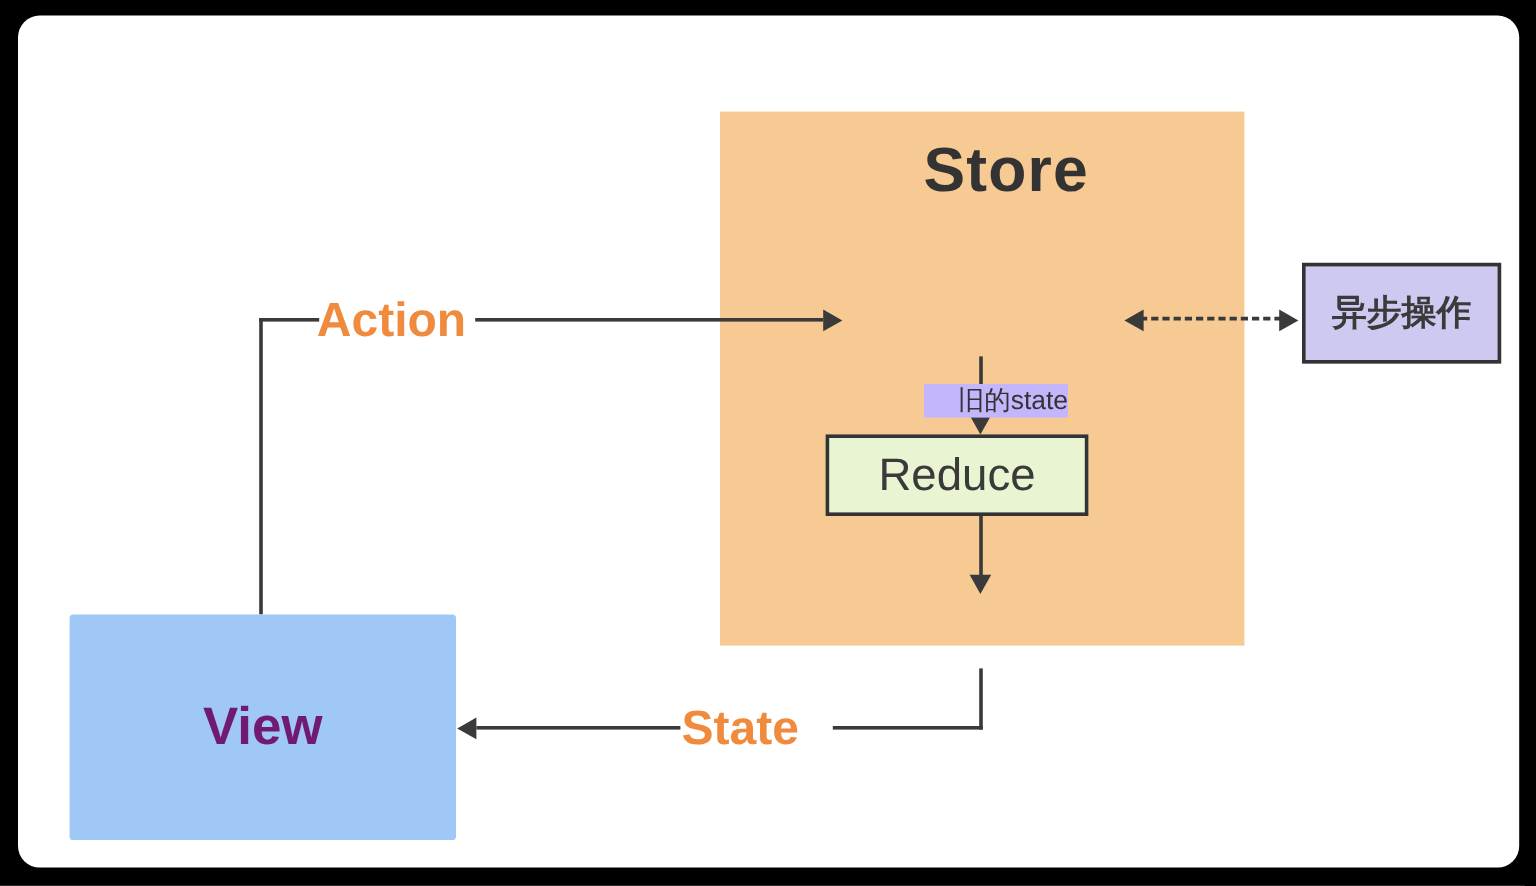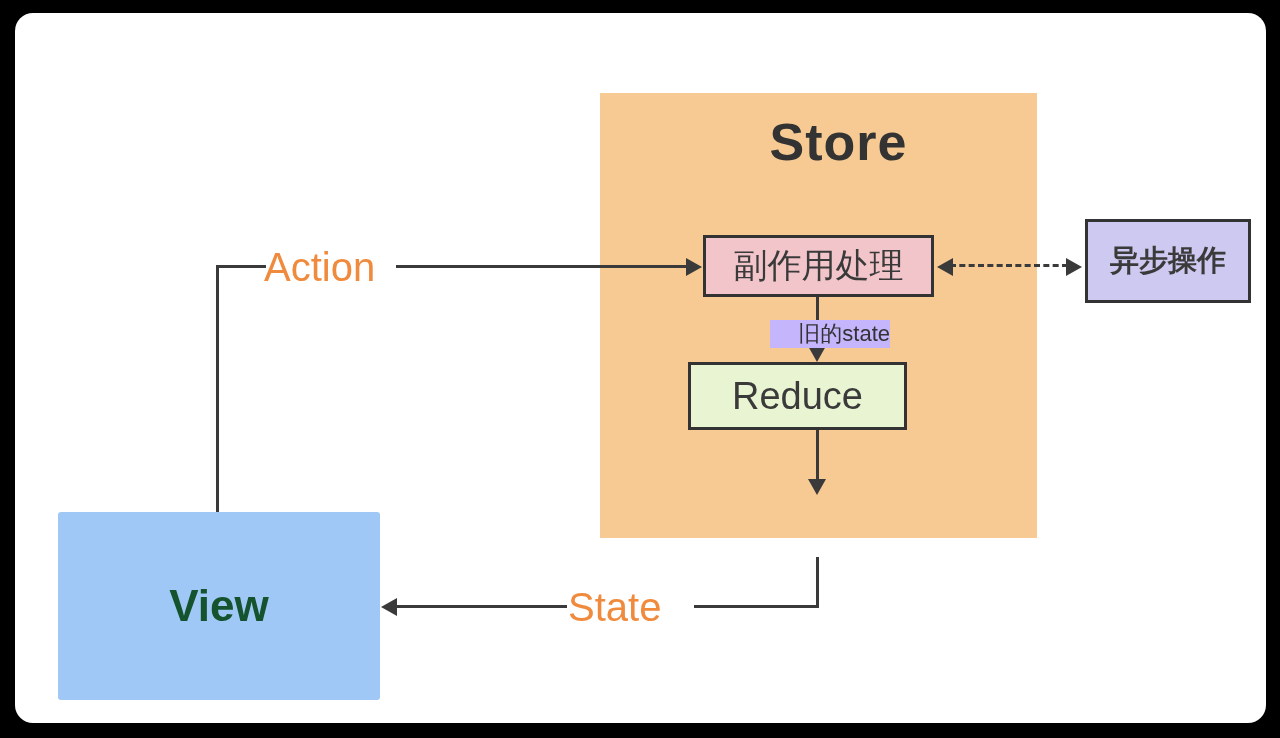--- a/index.html
+++ b/index.html
@@ -54,21 +54,21 @@
     left: 703px; top: 495px; width: 231px; height: 62px;
     background: #F2C5CA; font-size: 34px;
   }
   .node-async {
     left: 1085px; top: 219px; width: 166px; height: 84px;
     background: #CDC9F1; font-size: 29px; font-weight: bold;
   }
   .node-view {
     left: 58px; top: 512px; width: 322px; height: 188px;
     background: #A0C8F6; border: none; border-radius: 3px;
-    font-size: 44px; font-weight: bold; color: #14532d;
+    font-size: 44px; font-weight: bold; color: #701a75;
   }
 
   
   .line { position: absolute; background: #3a3a3a; }
   .line-action-v   { left: 216px; top: 265px; width: 3px;  height: 247px; }
   .line-action-h1  { left: 216px; top: 265px; width: 50px; height: 3px; }
   .line-action-h2  { left: 396px; top: 265px; width: 290px; height: 3px; }
   .line-dashed {
     position: absolute;
     left: 950px; top: 264px; width: 118px; height: 0;
@@ -88,21 +88,21 @@
   .ah-action   { left: 686px; top: 258px; }
   .ah-dash-l   { left: 937px; top: 258px; }
   .ah-dash-r   { left: 1066px; top: 258px; }
   .ah-se-down  { left: 808px; top: 346px; }
   .ah-red-down { left: 808px; top: 479px; }
   .ah-state-l  { left: 381px; top: 598px; }
 
   
   .edge-label-accent {
     position: absolute;
-    font-size: 40px; font-weight: normal; color: #F08A3C;
+    font-size: 40px; font-weight: bold; color: #F08A3C;
     line-height: 1;
   }
   .label-action { left: 264px; top: 247px; }
   .label-state  { left: 568px; top: 587px; }
   .label-old-state {
     position: absolute;
     left: 770px; top: 320px; width: 120px; height: 28px;
     background: #c4b5fd;
     color: #333333; font-size: 22px;
     text-align: right; line-height: 28px;
@@ -135,23 +135,20 @@
 
   <div class="line line-state-v"></div>
   <div class="line line-state-h1"></div>
   <div class="line line-state-h2"></div>
   <div class="arrow arrow-left ah-state-l"></div>
 
   <div class="edge-label-accent label-action">Action</div>
   <div class="edge-label-accent label-state">State</div>
   <div class="label-old-state">旧的state</div>
 
-  <div class="node node-side-effect">
-    <span>副作用处理</span>
-  </div>
   <div class="node node-reduce">
     <span>Reduce</span>
   </div>
   <div class="node node-async">
     <span>异步操作</span>
   </div>
   <div class="node node-view">
     <span>View</span>
   </div>
 

